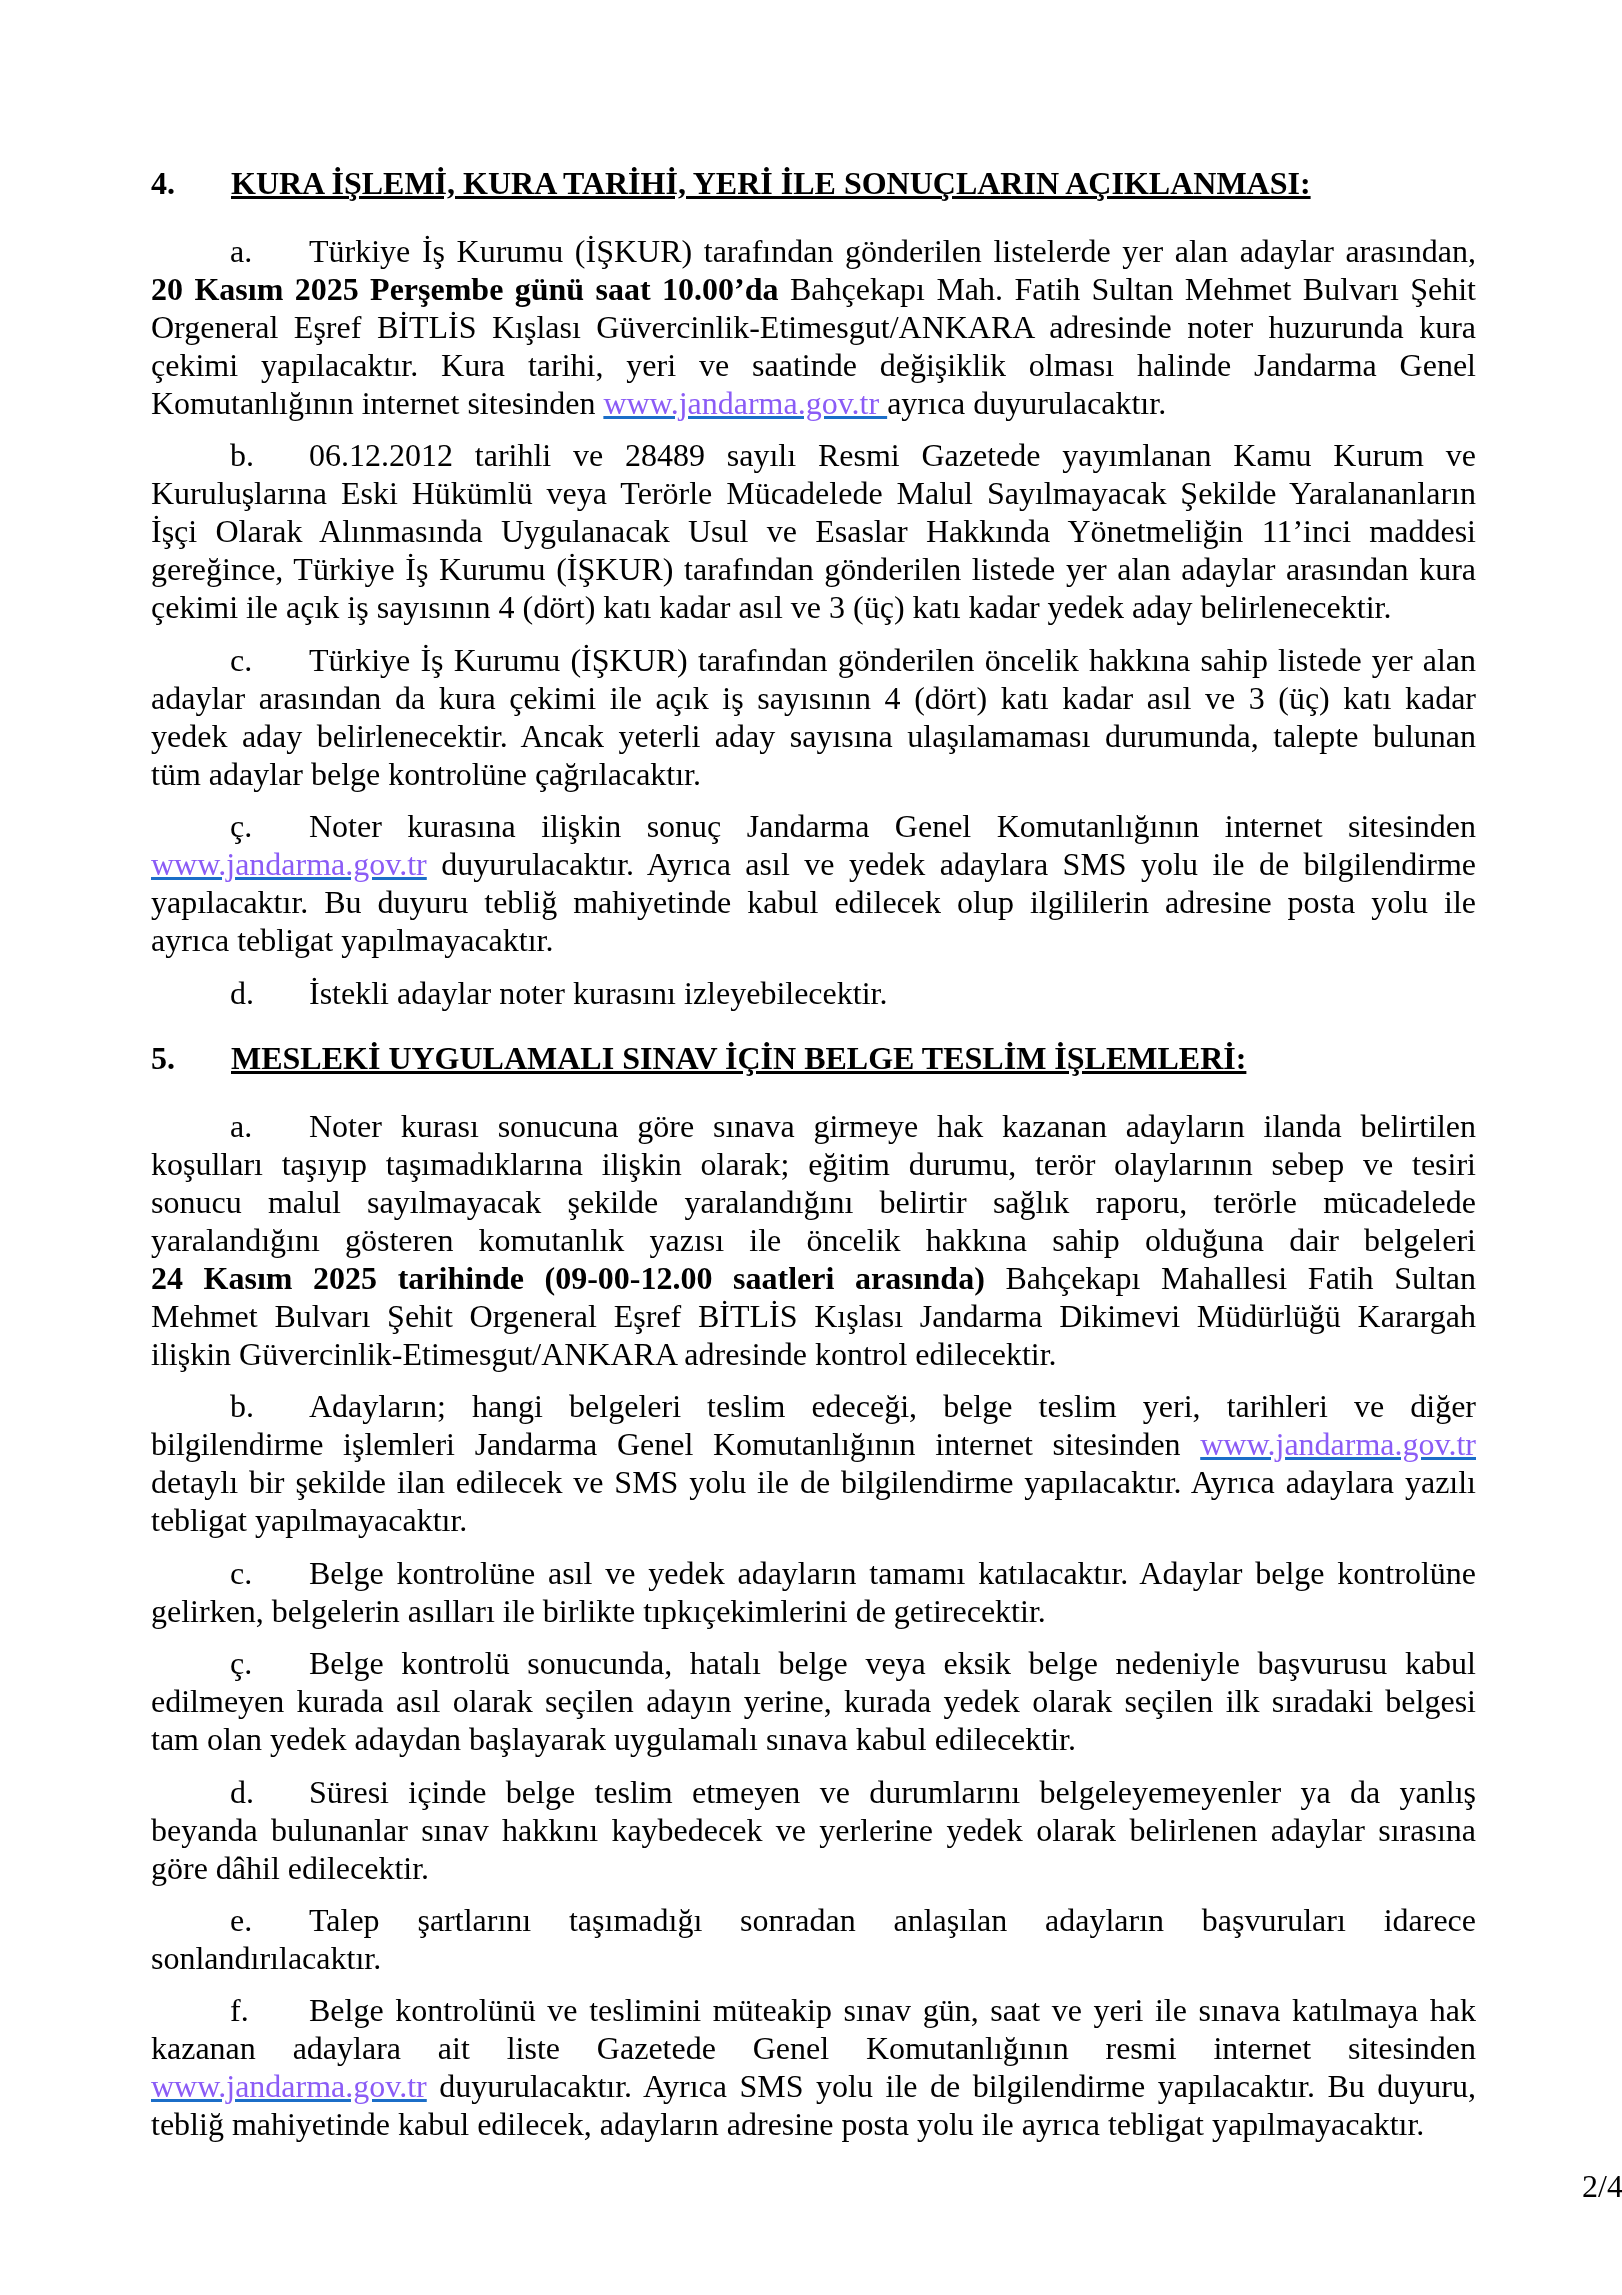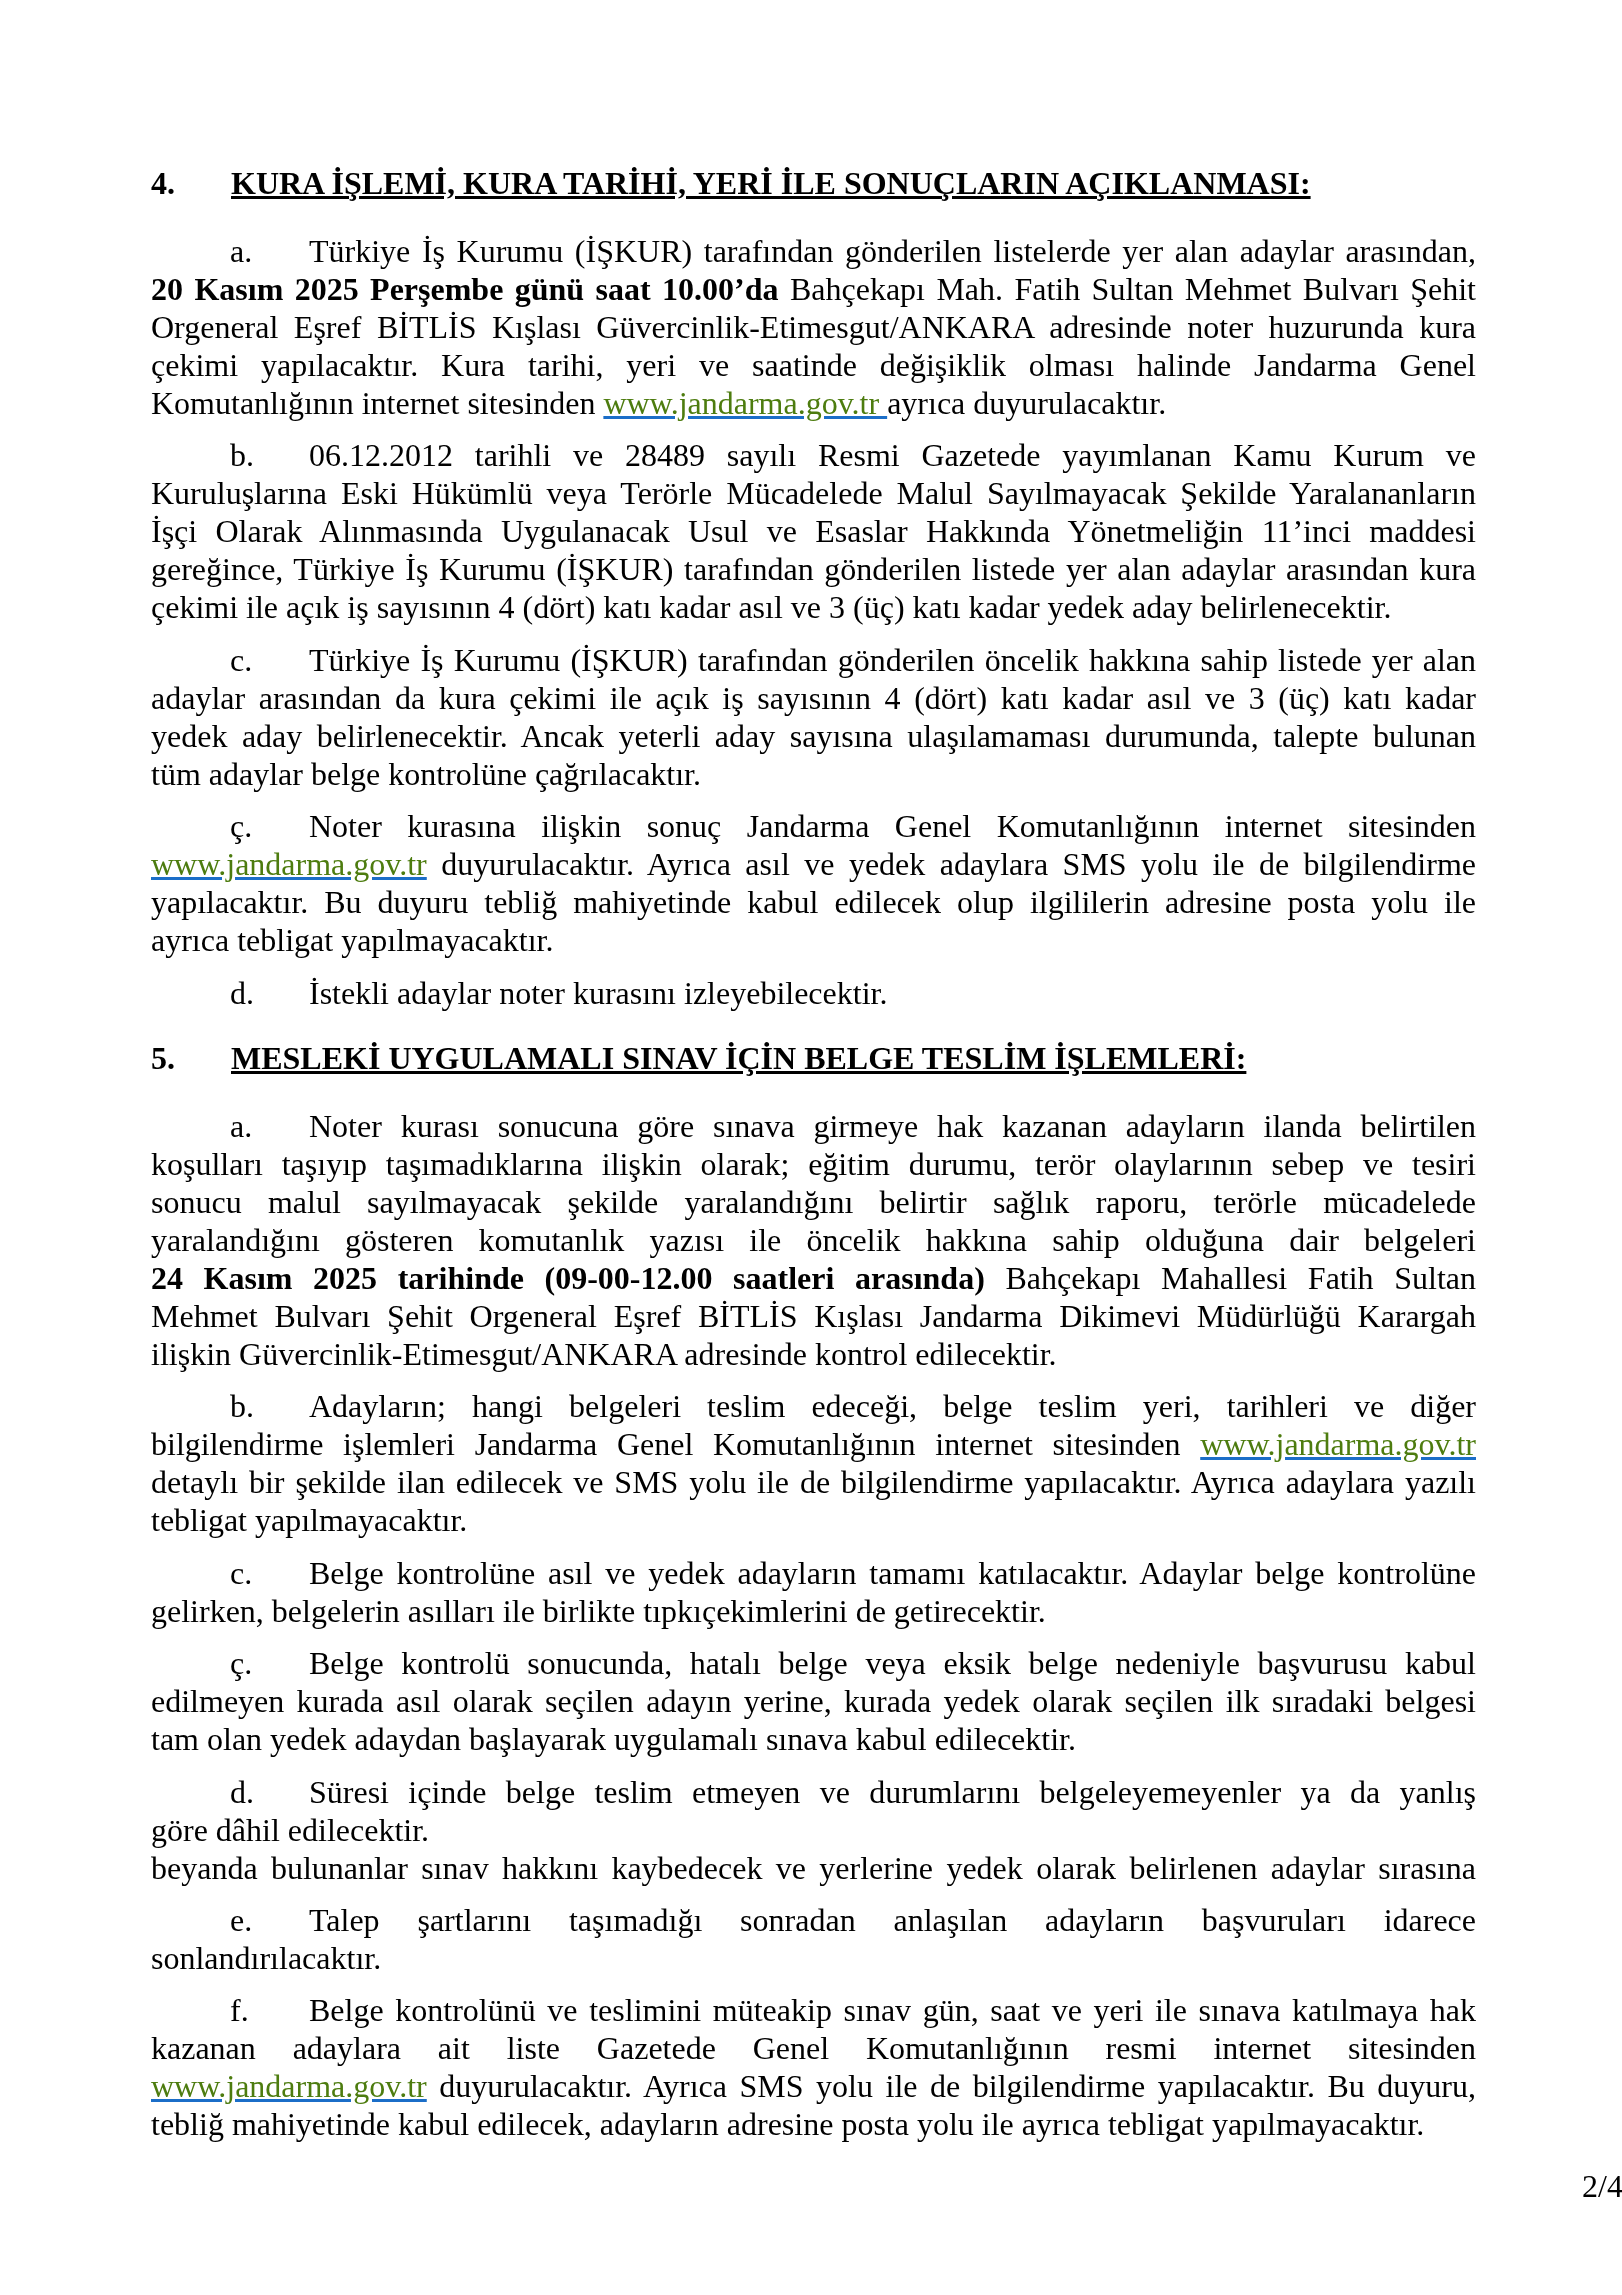--- a/index.html
+++ b/index.html
@@ -38,21 +38,21 @@
     text-align-last: justify;
   }
   .line.line-last { text-align-last: left; }
   .letter {
     display: inline-block;
     width: 79px;
     margin-left: 79px;
   }
   .bold { font-weight: bold; }
   .link {
-    color: #4d7c0f;
+    color: #8b5cf6;
     text-decoration: underline;
     text-decoration-color: #1B6EC8;
     cursor: pointer;
   }
   .footer {
     position: absolute;
     left: 0;
     top: 2167px;
     width: 1623px;
     text-align: right;
@@ -115,22 +115,22 @@
         <div class="line"><span class="letter">c.</span><span class="plain">Belge kontrolüne asıl ve yedek adayların tamamı katılacaktır. Adaylar belge kontrolüne</span></div>
         <div class="line line-last"><span class="plain">gelirken, belgelerin asılları ile birlikte tıpkıçekimlerini de getirecektir.</span></div>
       </div>
       <div class="paragraph">
         <div class="line"><span class="letter">ç.</span><span class="plain">Belge kontrolü sonucunda, hatalı belge veya eksik belge nedeniyle başvurusu kabul</span></div>
         <div class="line"><span class="plain">edilmeyen kurada asıl olarak seçilen adayın yerine, kurada yedek olarak seçilen ilk sıradaki belgesi</span></div>
         <div class="line line-last"><span class="plain">tam olan yedek adaydan başlayarak uygulamalı sınava kabul edilecektir.</span></div>
       </div>
       <div class="paragraph">
         <div class="line"><span class="letter">d.</span><span class="plain">Süresi içinde belge teslim etmeyen ve durumlarını belgeleyemeyenler ya da yanlış</span></div>
+        <div class="line"><span class="plain">beyanda bulunanlar sınav hakkını kaybedecek ve yerlerine yedek olarak belirlenen adaylar sırasına</span></div>
         <div class="line line-last"><span class="plain">göre dâhil edilecektir.</span></div>
-        <div class="line"><span class="plain">beyanda bulunanlar sınav hakkını kaybedecek ve yerlerine yedek olarak belirlenen adaylar sırasına</span></div>
       </div>
       <div class="paragraph">
         <div class="line"><span class="letter">e.</span><span class="plain">Talep şartlarını taşımadığı sonradan anlaşılan adayların başvuruları idarece</span></div>
         <div class="line line-last"><span class="plain">sonlandırılacaktır.</span></div>
       </div>
       <div class="paragraph">
         <div class="line"><span class="letter">f.</span><span class="plain">Belge kontrolünü ve teslimini müteakip sınav gün, saat ve yeri ile sınava katılmaya hak</span></div>
         <div class="line"><span class="plain">kazanan adaylara ait liste Gazetede Genel Komutanlığının resmi internet sitesinden</span></div>
         <div class="line"><a class="link" href="#">www.jandarma.gov.tr</a><span class="plain"> duyurulacaktır. Ayrıca SMS yolu ile de bilgilendirme yapılacaktır. Bu duyuru,</span></div>
         <div class="line line-last"><span class="plain">tebliğ mahiyetinde kabul edilecek, adayların adresine posta yolu ile ayrıca tebligat yapılmayacaktır.</span></div>

